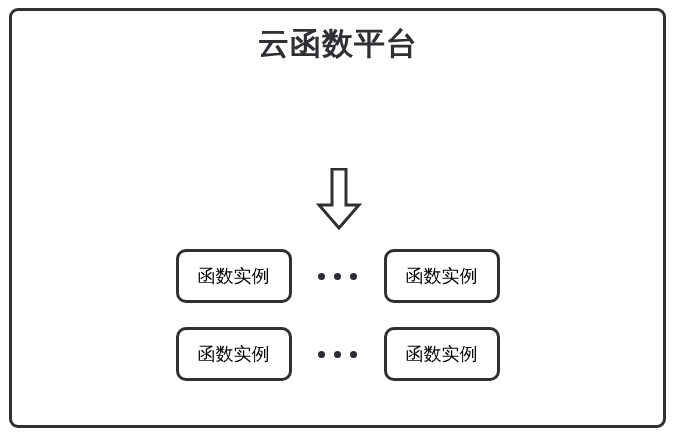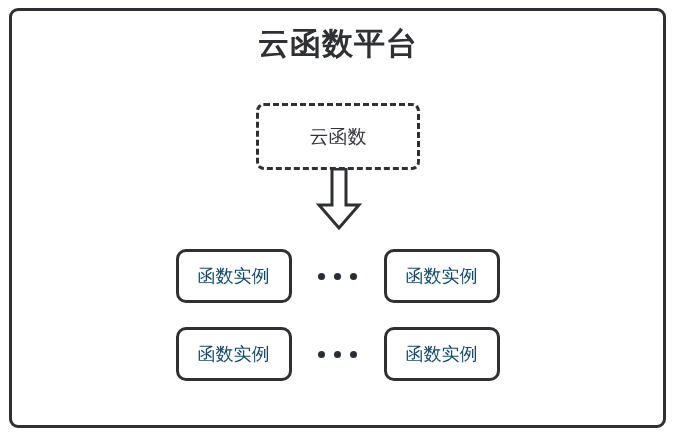--- a/index.html
+++ b/index.html
@@ -102,21 +102,21 @@
     border: 3px solid #2f3033;
     border-radius: 10px;
     background: #ffffff;
     display: flex;
     align-items: center;
     justify-content: center;
   }
   .instance-label {
     font-size: 18px;
     line-height: 21px;
-    color: #0c4a6e;
+    color: #000000;
     white-space: nowrap;
   }
 
   .ellipsis-dots {
     width: 92px;
     display: flex;
     align-items: center;
     justify-content: center;
     gap: 9px;
   }
@@ -140,23 +140,20 @@
 </style>
 </head>
 <body>
 
 <div id="canvas">
 
   <div class="platform-frame"></div>
 
   <div class="platform-title">云函数平台</div>
 
-  <div class="function-box">
-    <span class="function-box-label">云函数</span>
-  </div>
 
   <div class="block-arrow">
     <svg width="46" height="62" viewBox="0 0 46 62" xmlns="http://www.w3.org/2000/svg">
       <polygon points="16,1 30,1 30,37 43,37 23,60 3,37 16,37" fill="#ffffff" stroke="#2f3033" stroke-width="3" stroke-linejoin="miter"></polygon>
     </svg>
   </div>
 
   <div class="instance-row row-1">
     <div class="instance-box">
       <span class="instance-label">函数实例</span>

